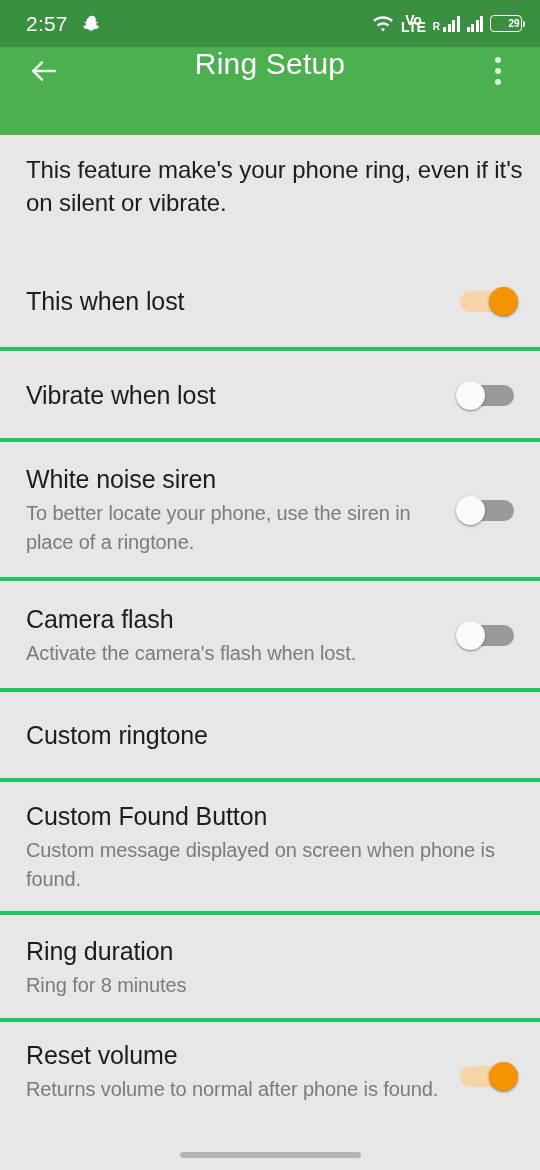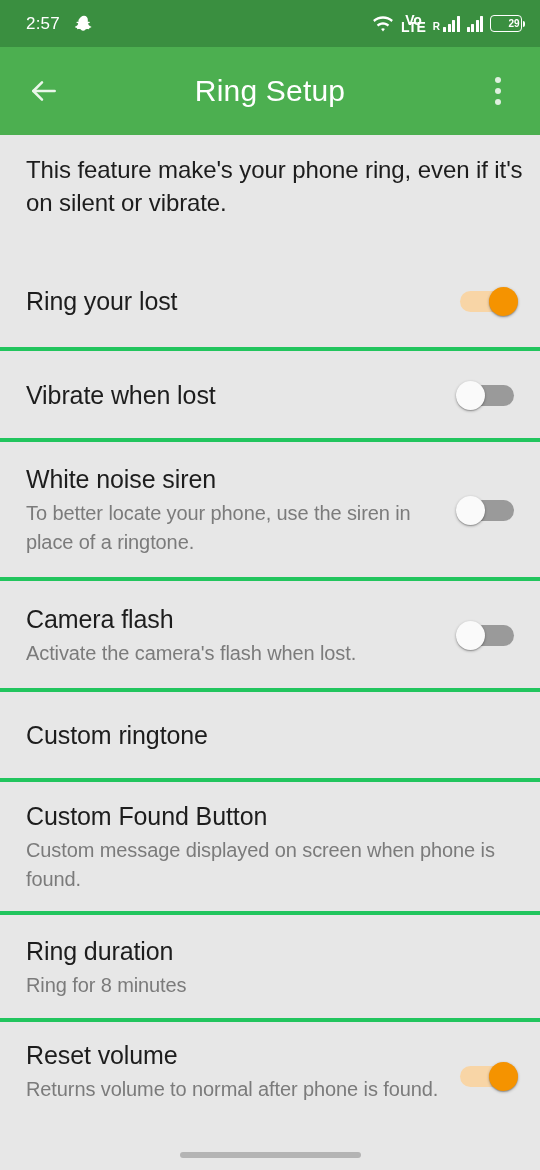--- a/index.html
+++ b/index.html
@@ -31,21 +31,21 @@
     justify-content: space-between;
     padding: 0 18px 0 26px;
     color: #ffffff;
   }
   .status-left {
     display: flex;
     align-items: center;
     gap: 14px;
   }
   .status-clock {
-    font-size: 17px;
+    font-size: 21px;
     letter-spacing: 0.2px;
     color: #ffffff;
     font-weight: 400;
   }
   .snap-icon {
     width: 20px;
     height: 20px;
     display: block;
   }
   .status-right {
@@ -97,21 +97,20 @@
     font-weight: 700;
     color: #ffffff;
     margin-left: 16px;
   }
 
   
   .app-bar {
     height: 88px;
     background: #4caf50;
     display: flex;
-    align-items: center;
     padding: 0 20px;
     position: relative;
   }
   .back-btn {
     width: 48px;
     height: 48px;
     display: flex;
     align-items: center;
     justify-content: center;
     cursor: pointer;
@@ -319,21 +318,21 @@
   </div>
 
   <div class="content">
 
     <div class="intro">This feature make's your phone ring, even if it's on silent or vibrate.</div>
 
     <div class="list">
 
       <div class="row first h-ring">
         <div class="row-text">
-          <div class="row-title">Ring your lost</div>
+          <div class="row-title">This when lost</div>
         </div>
         <div class="toggle-wrap toggle-on">
           <div class="track"></div>
           <div class="thumb"></div>
         </div>
       </div>
 
       <div class="row h-vibrate">
         <div class="row-text">
           <div class="row-title">Vibrate when lost</div>

